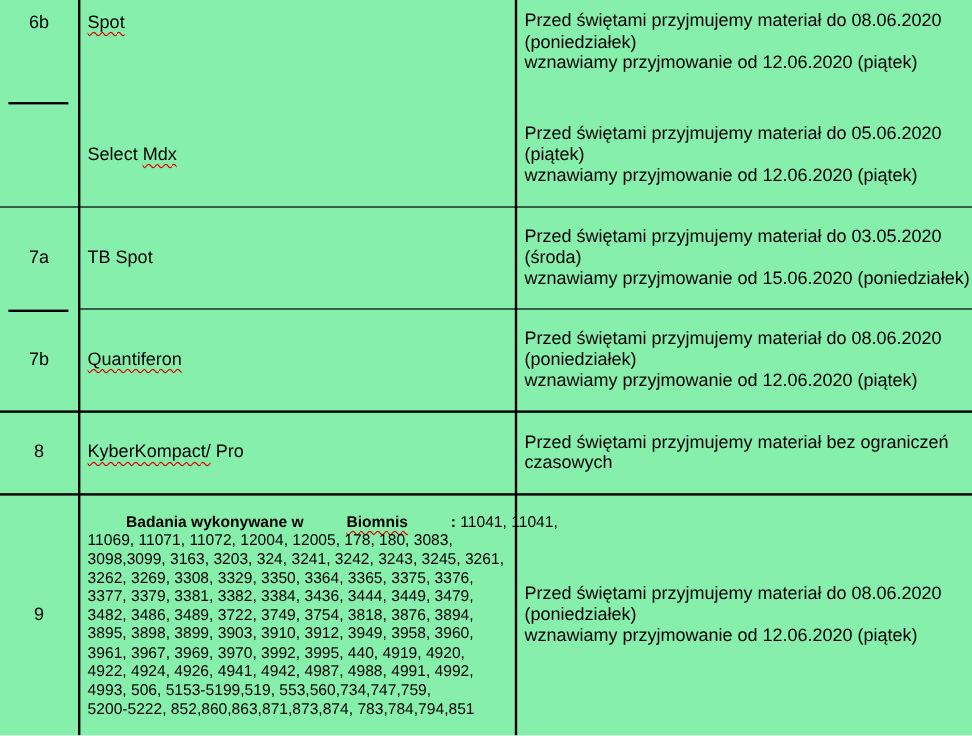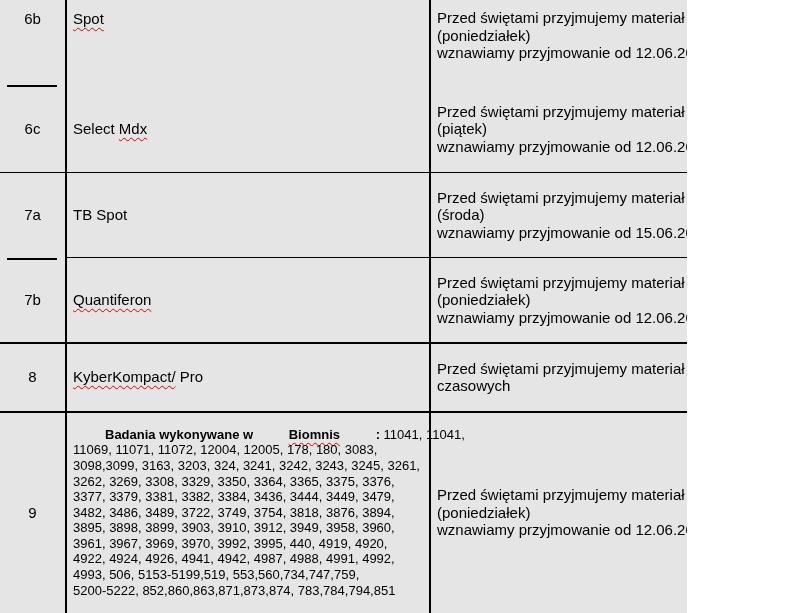--- a/index.html
+++ b/index.html
@@ -1,20 +1,20 @@
 <!DOCTYPE html>
 <html><head>
 <meta charset="utf-8">
 <style>
   html, body { margin: 0; padding: 0; background: #ffffff; }
   .page {
     position: relative;
-    width: 687px;
+    width: 810px;
     height: 613px;
-    background: #e5e5e5;
+    background: #86efac;
     color: #000000;
     font-family: "Liberation Sans", "DejaVu Sans", sans-serif;
     font-size: 15px;
     overflow: hidden;
     text-decoration: underline;
   }
   .vline { position: absolute; top: 0; height: 613px; width: 1.5px; background: #000000; }
   .hline { position: absolute; height: 1.5px; background: #000000; }
 
   .row  { position: absolute; left: 0; width: 810px; }
@@ -67,23 +67,20 @@
       <span class="nm misspell">Spot</span>
     </div>
     <div class="cell note">
       <div class="pre">Przed świętami przyjmujemy materiał do 08.06.2020
 (poniedziałek)
 wznawiamy przyjmowanie od 12.06.2020 (piątek)</div>
     </div>
   </div>
 
   <div class="row" style="top:86px;height:86px;">
-    <div class="cell id">
-      <span class="nm">6c</span>
-    </div>
     <div class="cell name">
       <span class="nm"><span>Select </span><span class="misspell">Mdx</span></span>
     </div>
     <div class="cell note">
       <div class="pre">Przed świętami przyjmujemy materiał do 05.06.2020
 (piątek)
 wznawiamy przyjmowanie od 12.06.2020 (piątek)</div>
     </div>
   </div>
 

